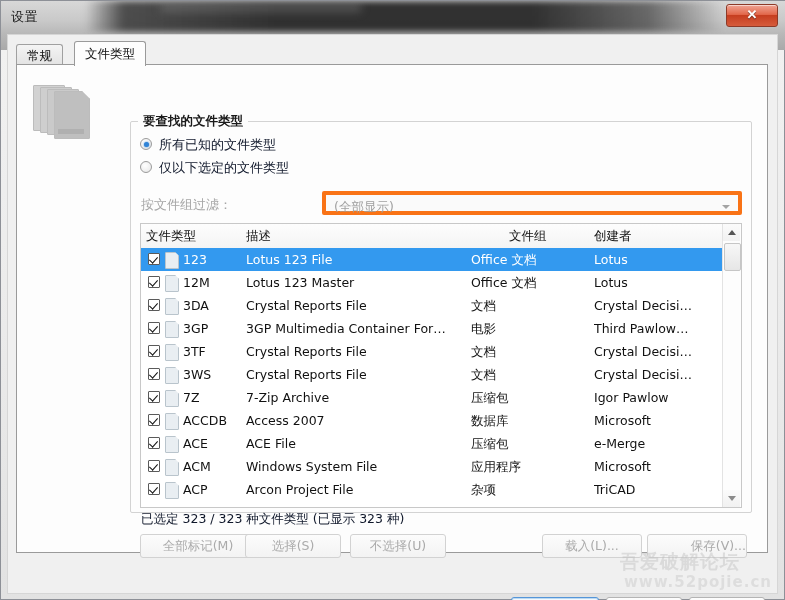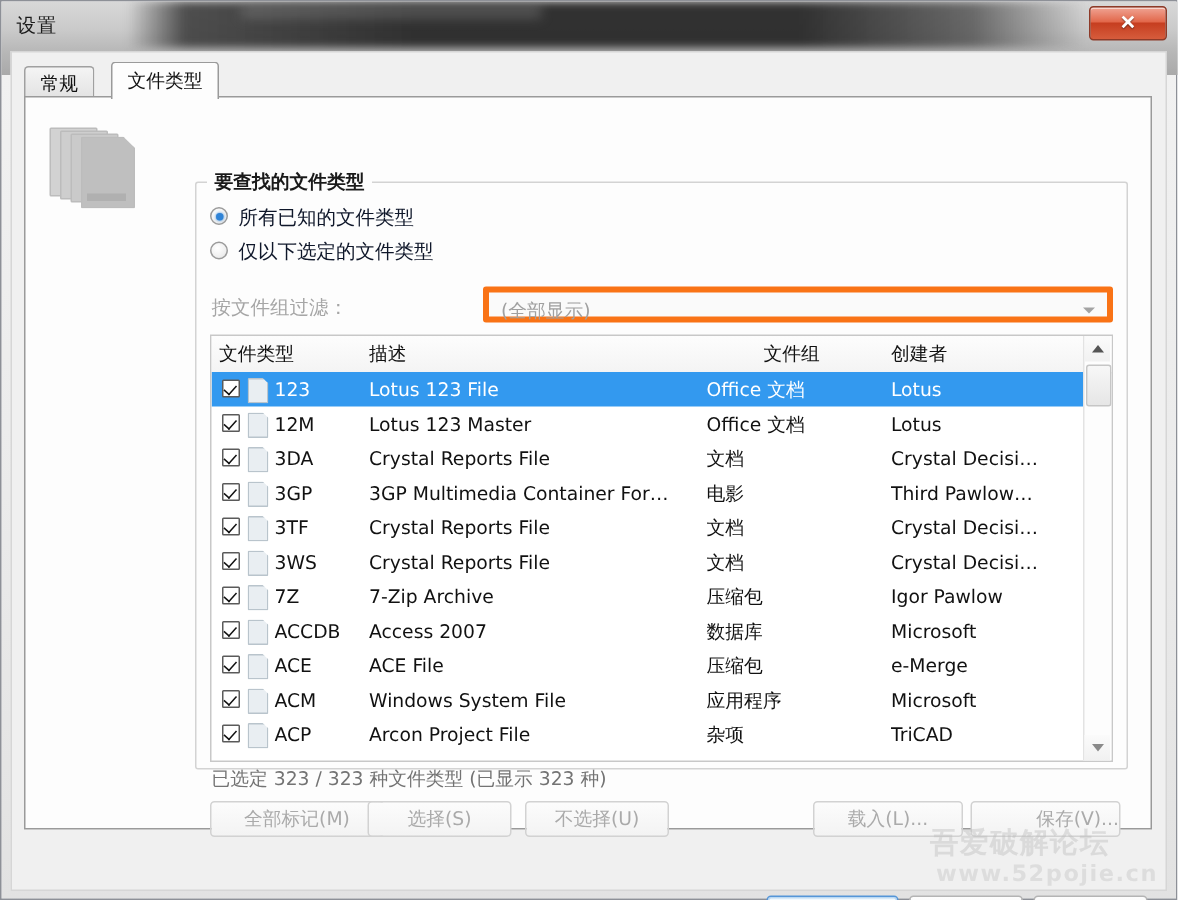--- a/index.html
+++ b/index.html
@@ -386,21 +386,21 @@
     border: 1px solid #c6c6c6;
     border-radius: 2px;
     cursor: pointer;
   }
 
   
   #status-text {
     position: absolute;
     left: 133px; top: 476px;
     font-size: 12.5px;
-    color: #737373;
+    color: #0f172a;
     white-space: nowrap;
     font-family: "DejaVu Sans", "Liberation Sans", sans-serif;
   }
   .gbtn {
     position: absolute;
     height: 24px;
     box-sizing: border-box;
     border: 1px solid #d2d2d2;
     border-radius: 3px;
     background: linear-gradient(180deg,#fcfcfc 0%,#f3f3f3 100%);

